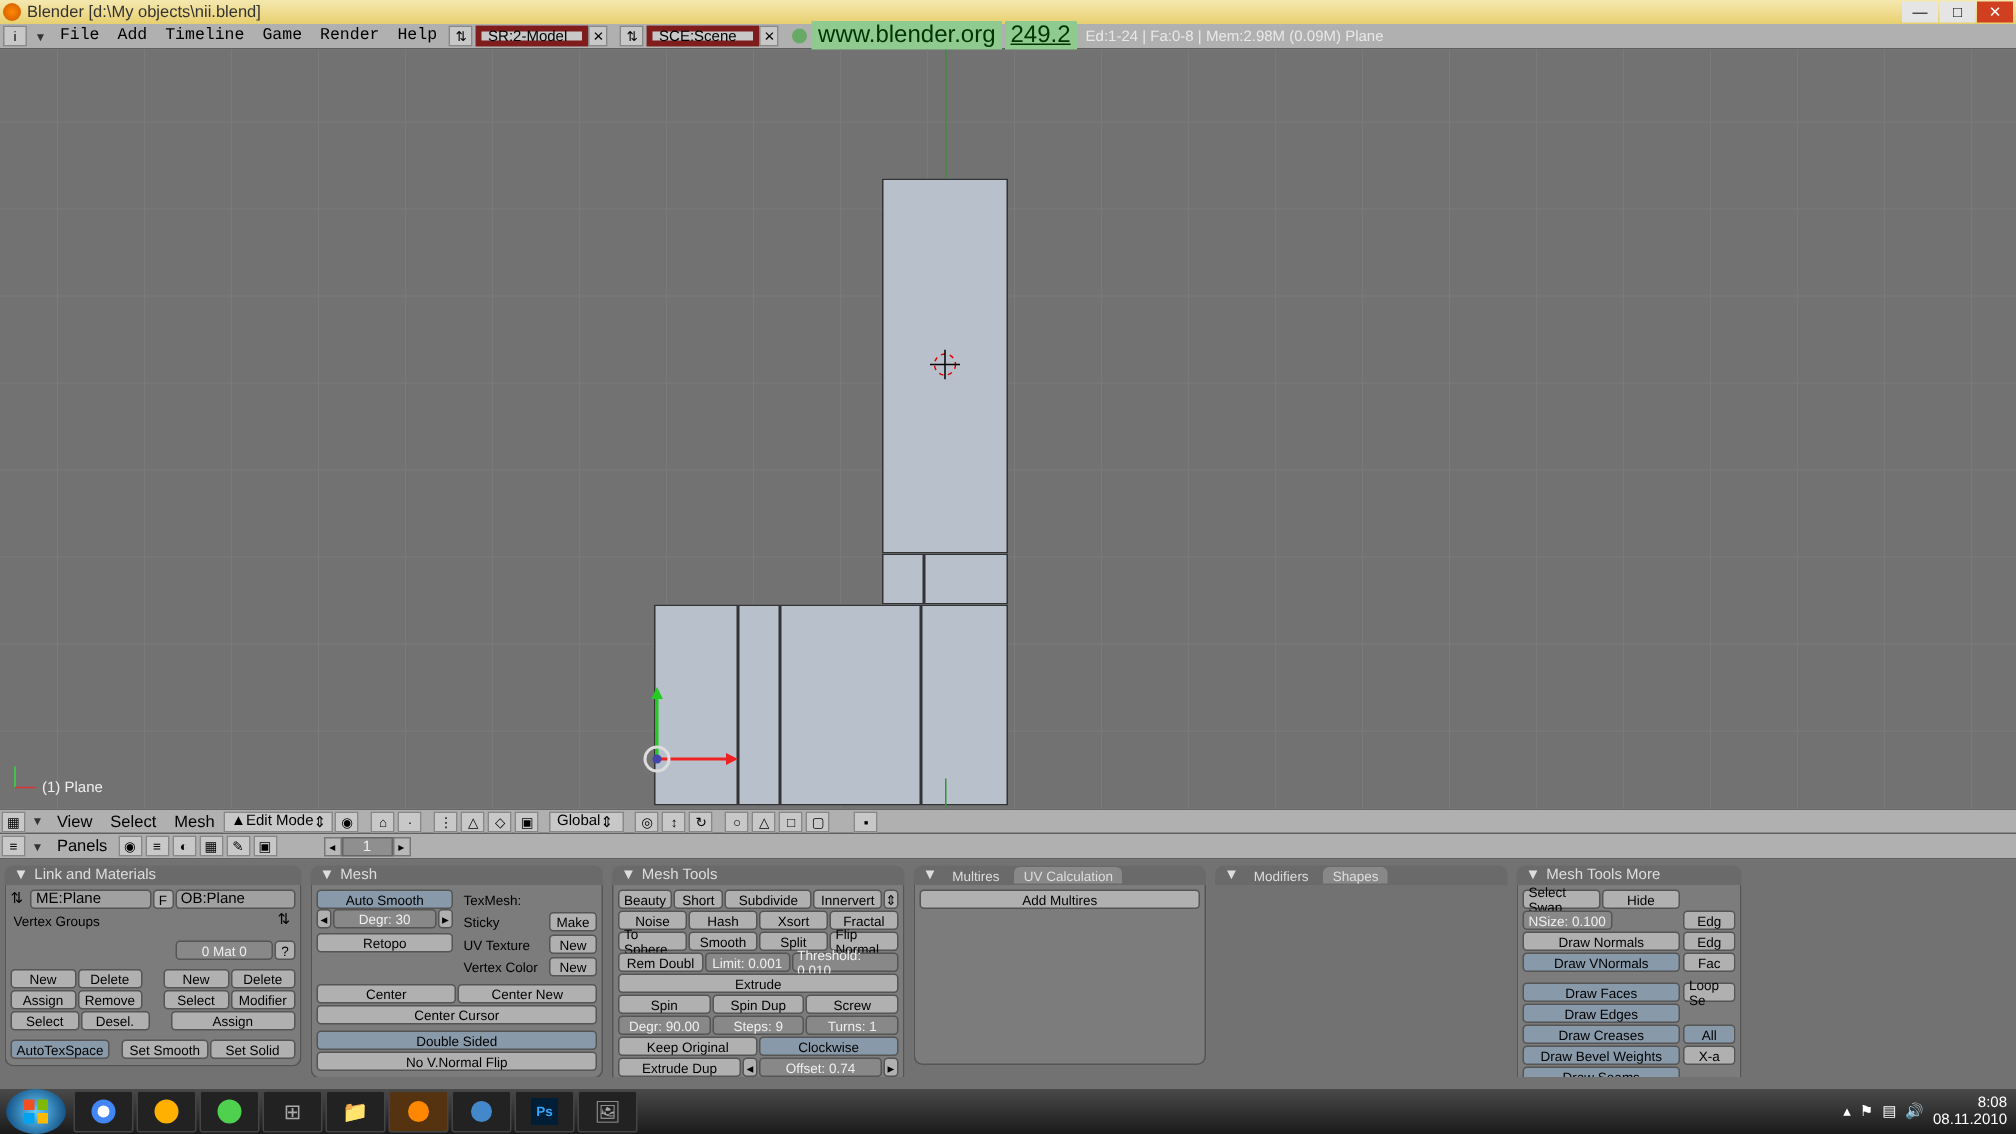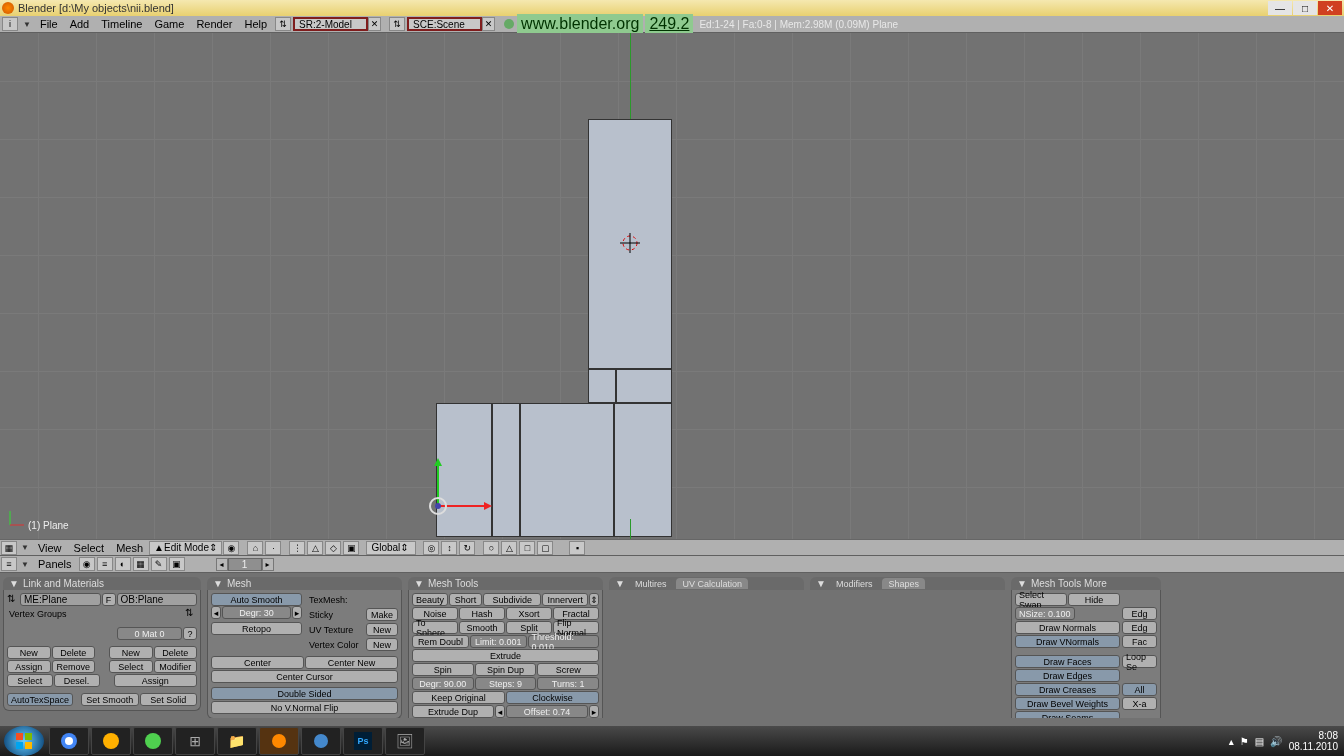--- a/index.html
+++ b/index.html
@@ -12,22 +12,22 @@
 .titlebar .wincontrols { margin-left: auto; display: flex; }
 .titlebar .wincontrols div { width: 24px; height: 14px; margin-left: 1px; display:flex; align-items:center; justify-content:center; }
 .wmin { background:#e5e5e5; }
 .wmax { background:#e5e5e5; }
 .wclose { background:#d04020; color:#fff; }
 
 
 .topbar { height: 17px; background: #b0b0b0; display: flex; align-items: center; border-bottom:1px solid #606060; }
 .topbar .ico { width:16px; height:14px; background:#c8c8c8; margin:0 2px; border:1px solid #888; display:inline-flex; align-items:center; justify-content:center; font-size:9px;}
 .topbar .tri { font-size:8px; color:#333; margin:0 3px; }
-.topbar .mitem { color:#000; font-size:11px; margin:0 6px; cursor:default; }
-.topbar .scnbox { background:#c8c8c8; border:2px solid #7f1d1d; height:14px; padding:0 4px; display:flex; align-items:center; min-width:75px; font-size:10px;}
+.topbar .mitem { color:#000; font-size:11px; margin:0 6px; cursor:default;font-family:Liberation Mono, monospace; }
+.topbar .scnbox { background:#c8c8c8; border:4px solid #7f1d1d; height:14px; padding:0 4px; display:flex; align-items:center; min-width:75px; font-size:10px;}
 .topbar .xbtn { width:13px; height:14px; background:#c8c8c8; border:1px solid #888; display:flex; align-items:center; justify-content:center; font-size:9px; margin-right:6px;}
 .topbar .dot { width:10px;height:10px;background:#6a6;border-radius:50%;margin:0 3px;}
 .topbar .link { color:#003300; font-size:16px; background:#8fca8f; padding:1px 4px; }
 .topbar .stats { color:#e8e8e8; font-size:10px; margin-left:6px; }
 
 
 .viewport { position:relative; height: 506px; background:#727272; background-image:
   linear-gradient(#7a7a7a 1px, transparent 1px),
   linear-gradient(90deg,#7a7a7a 1px, transparent 1px);
   background-size:58px 58px;
@@ -376,20 +376,25 @@
       </div>
     </div>
   </div>
 
   <div class="panel" style="min-width:195px">
     <div class="panel-hdr">
         <span>▼</span>
       <span class="tabbtn active">Multires</span>
       <span class="tabbtn">UV Calculation</span>
     </div>
+    <div class="panel-body">
+      <div class="row">
+          <div class="btn wide">Add Multires</div>
+        </div>
+    </div>
   </div>
 
   <div class="panel" style="min-width:195px">
     <div class="panel-hdr">
         <span>▼</span>
       <span class="tabbtn active">Modifiers</span>
       <span class="tabbtn">Shapes</span>
     </div>
   </div>
 

